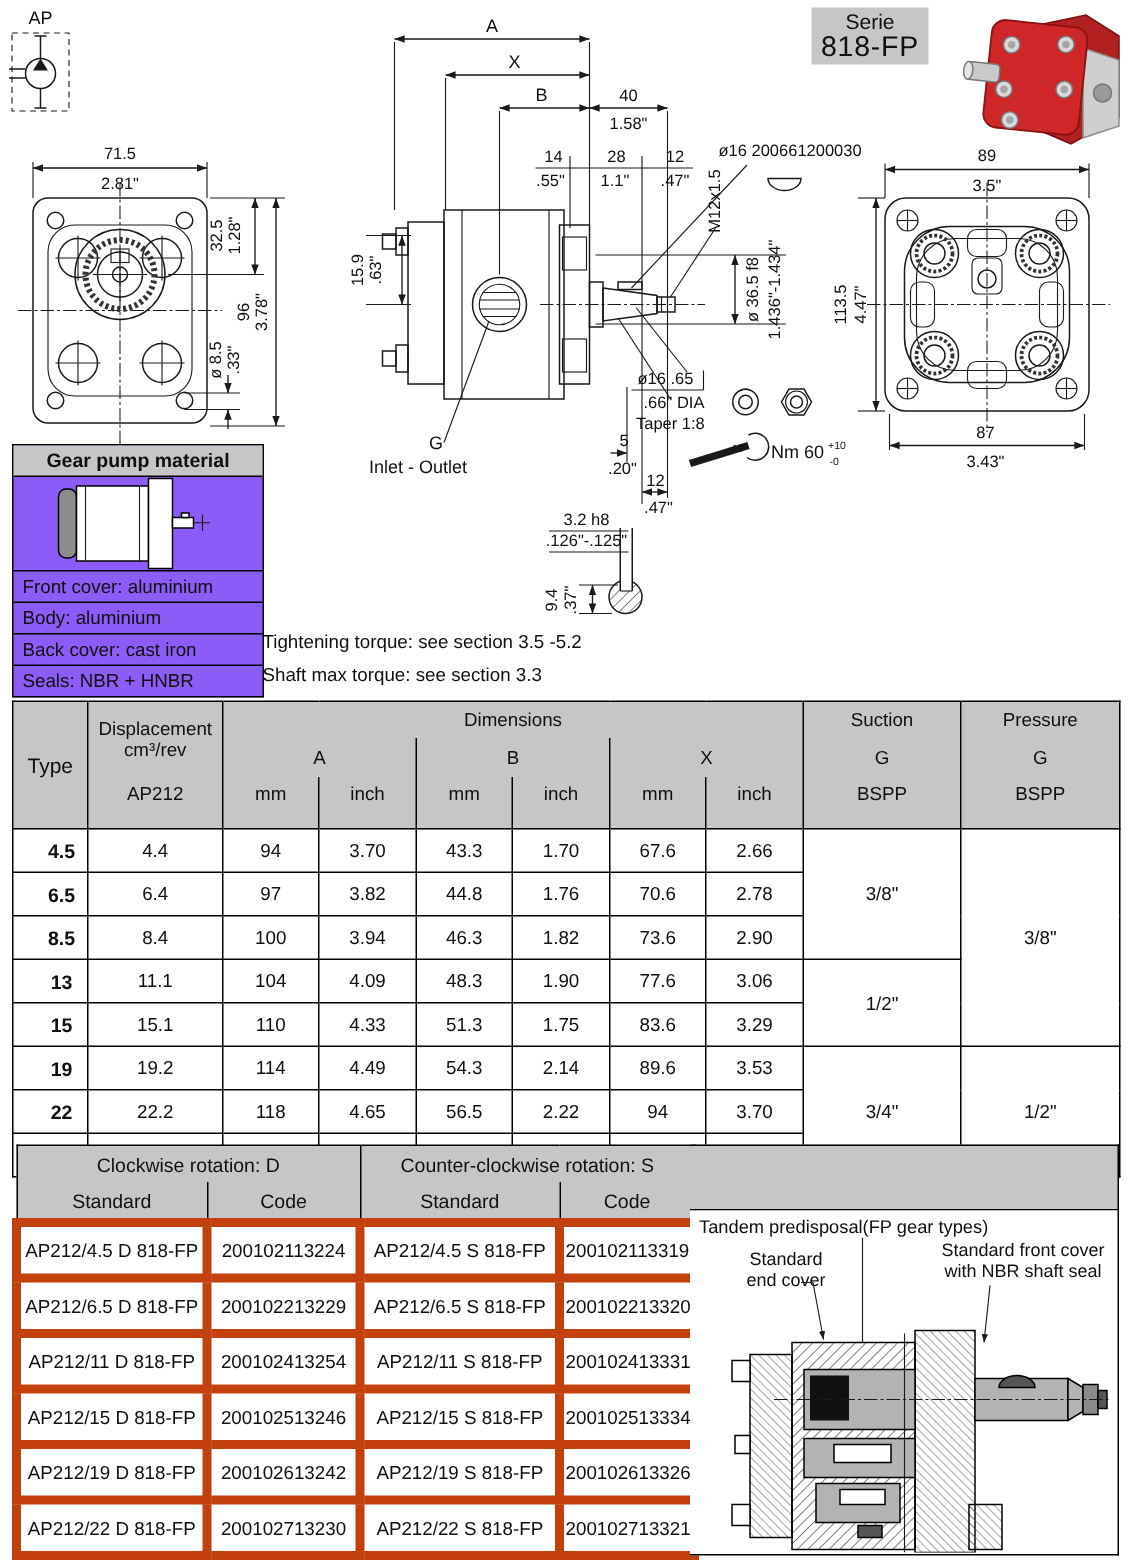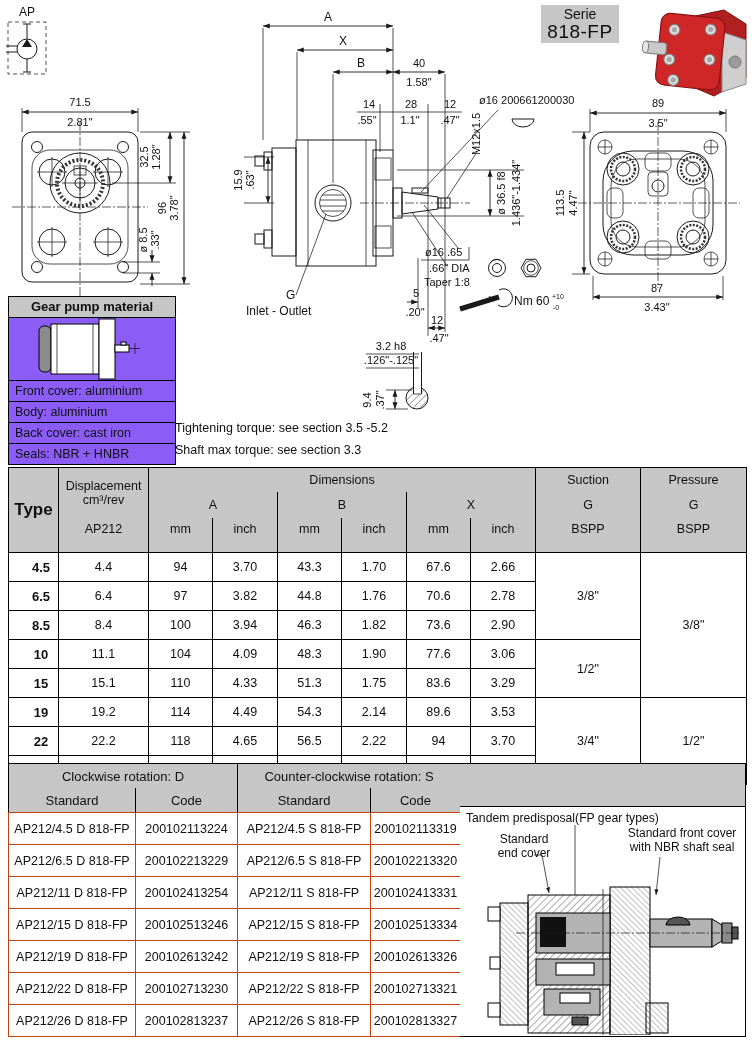--- a/index.html
+++ b/index.html
@@ -24,30 +24,30 @@
   
   table{border-collapse:collapse;table-layout:fixed;}
   .dims{left:8px;top:467px;width:738px;font-size:12.5px;}
   .dims th{background:#c6c6c6;font-weight:normal;border:0;padding:0;font-size:12.5px;}
   .dims .bl{border-left:1px solid #000;}
   .dims .br{border-right:1px solid #000;}
   .dims thead tr:nth-child(1) th{height:24px;}
   .dims thead tr:nth-child(2) th{height:26px;}
   .dims thead tr:nth-child(3) th{height:30px;vertical-align:top;padding-top:4px;}
   .dims thead th{text-align:center;vertical-align:middle;}
-  .dims th.typeh{font-size:17px;font-weight:bold;}
+  .dims th.typeh{font-size:14px;}
   .dims tbody td{border:1px solid #000;height:26px;text-align:center;}
   .dims td.type-col{font-weight:bold;font-size:13px;padding-left:16px;}
   .dims{position:absolute;border:1px solid #000;}
 
   
   .rot{left:8px;top:763px;width:452px;font-size:12.5px;border:1px solid #000;}
   .rot th{background:#c6c6c6;font-weight:normal;border:0;height:22px;text-align:center;font-size:13px;}
   .rot .bl{border-left:1px solid #000;}
-  .rot tbody td{border:1px solid #c2410c;height:29px;text-align:center;}
+  .rot tbody td{border:6px solid #c2410c;height:29px;text-align:center;}
 
   .graycell{left:460px;top:763px;width:286px;height:44px;background:#c6c6c6;border:1px solid #000;border-left:none;box-sizing:border-box;}
   .tandem{left:460px;top:807px;width:286px;height:230px;border:1px solid #000;border-left:none;border-top:none;box-sizing:border-box;background:#fff;}
   .tandem .title{position:absolute;left:6px;top:4px;font-size:12.2px;white-space:nowrap;}
   .tandem .lab1{position:absolute;left:26px;top:26px;width:76px;text-align:center;font-size:12px;line-height:1.15;}
   .tandem .lab2{position:absolute;left:158px;top:20px;width:128px;text-align:center;font-size:12px;line-height:1.15;}
 
   svg text{font-size:11px;fill:#101010;font-family:"Liberation Sans","DejaVu Sans",sans-serif;}
   svg .big{font-size:12px;}
   svg .sm{font-size:7px;}
@@ -457,21 +457,21 @@
           <td class="type-col">8.5</td>
           <td>8.4</td>
           <td>100</td>
           <td>3.94</td>
           <td>46.3</td>
           <td>1.82</td>
           <td>73.6</td>
           <td>2.90</td>
         </tr>
         <tr>
-          <td class="type-col">10</td>
+          <td class="type-col">13</td>
           <td>11.1</td>
           <td>104</td>
           <td>4.09</td>
           <td>48.3</td>
           <td>1.90</td>
           <td>77.6</td>
           <td>3.06</td>
           <td rowspan="2">1/2"</td>
         </tr>
         <tr>

